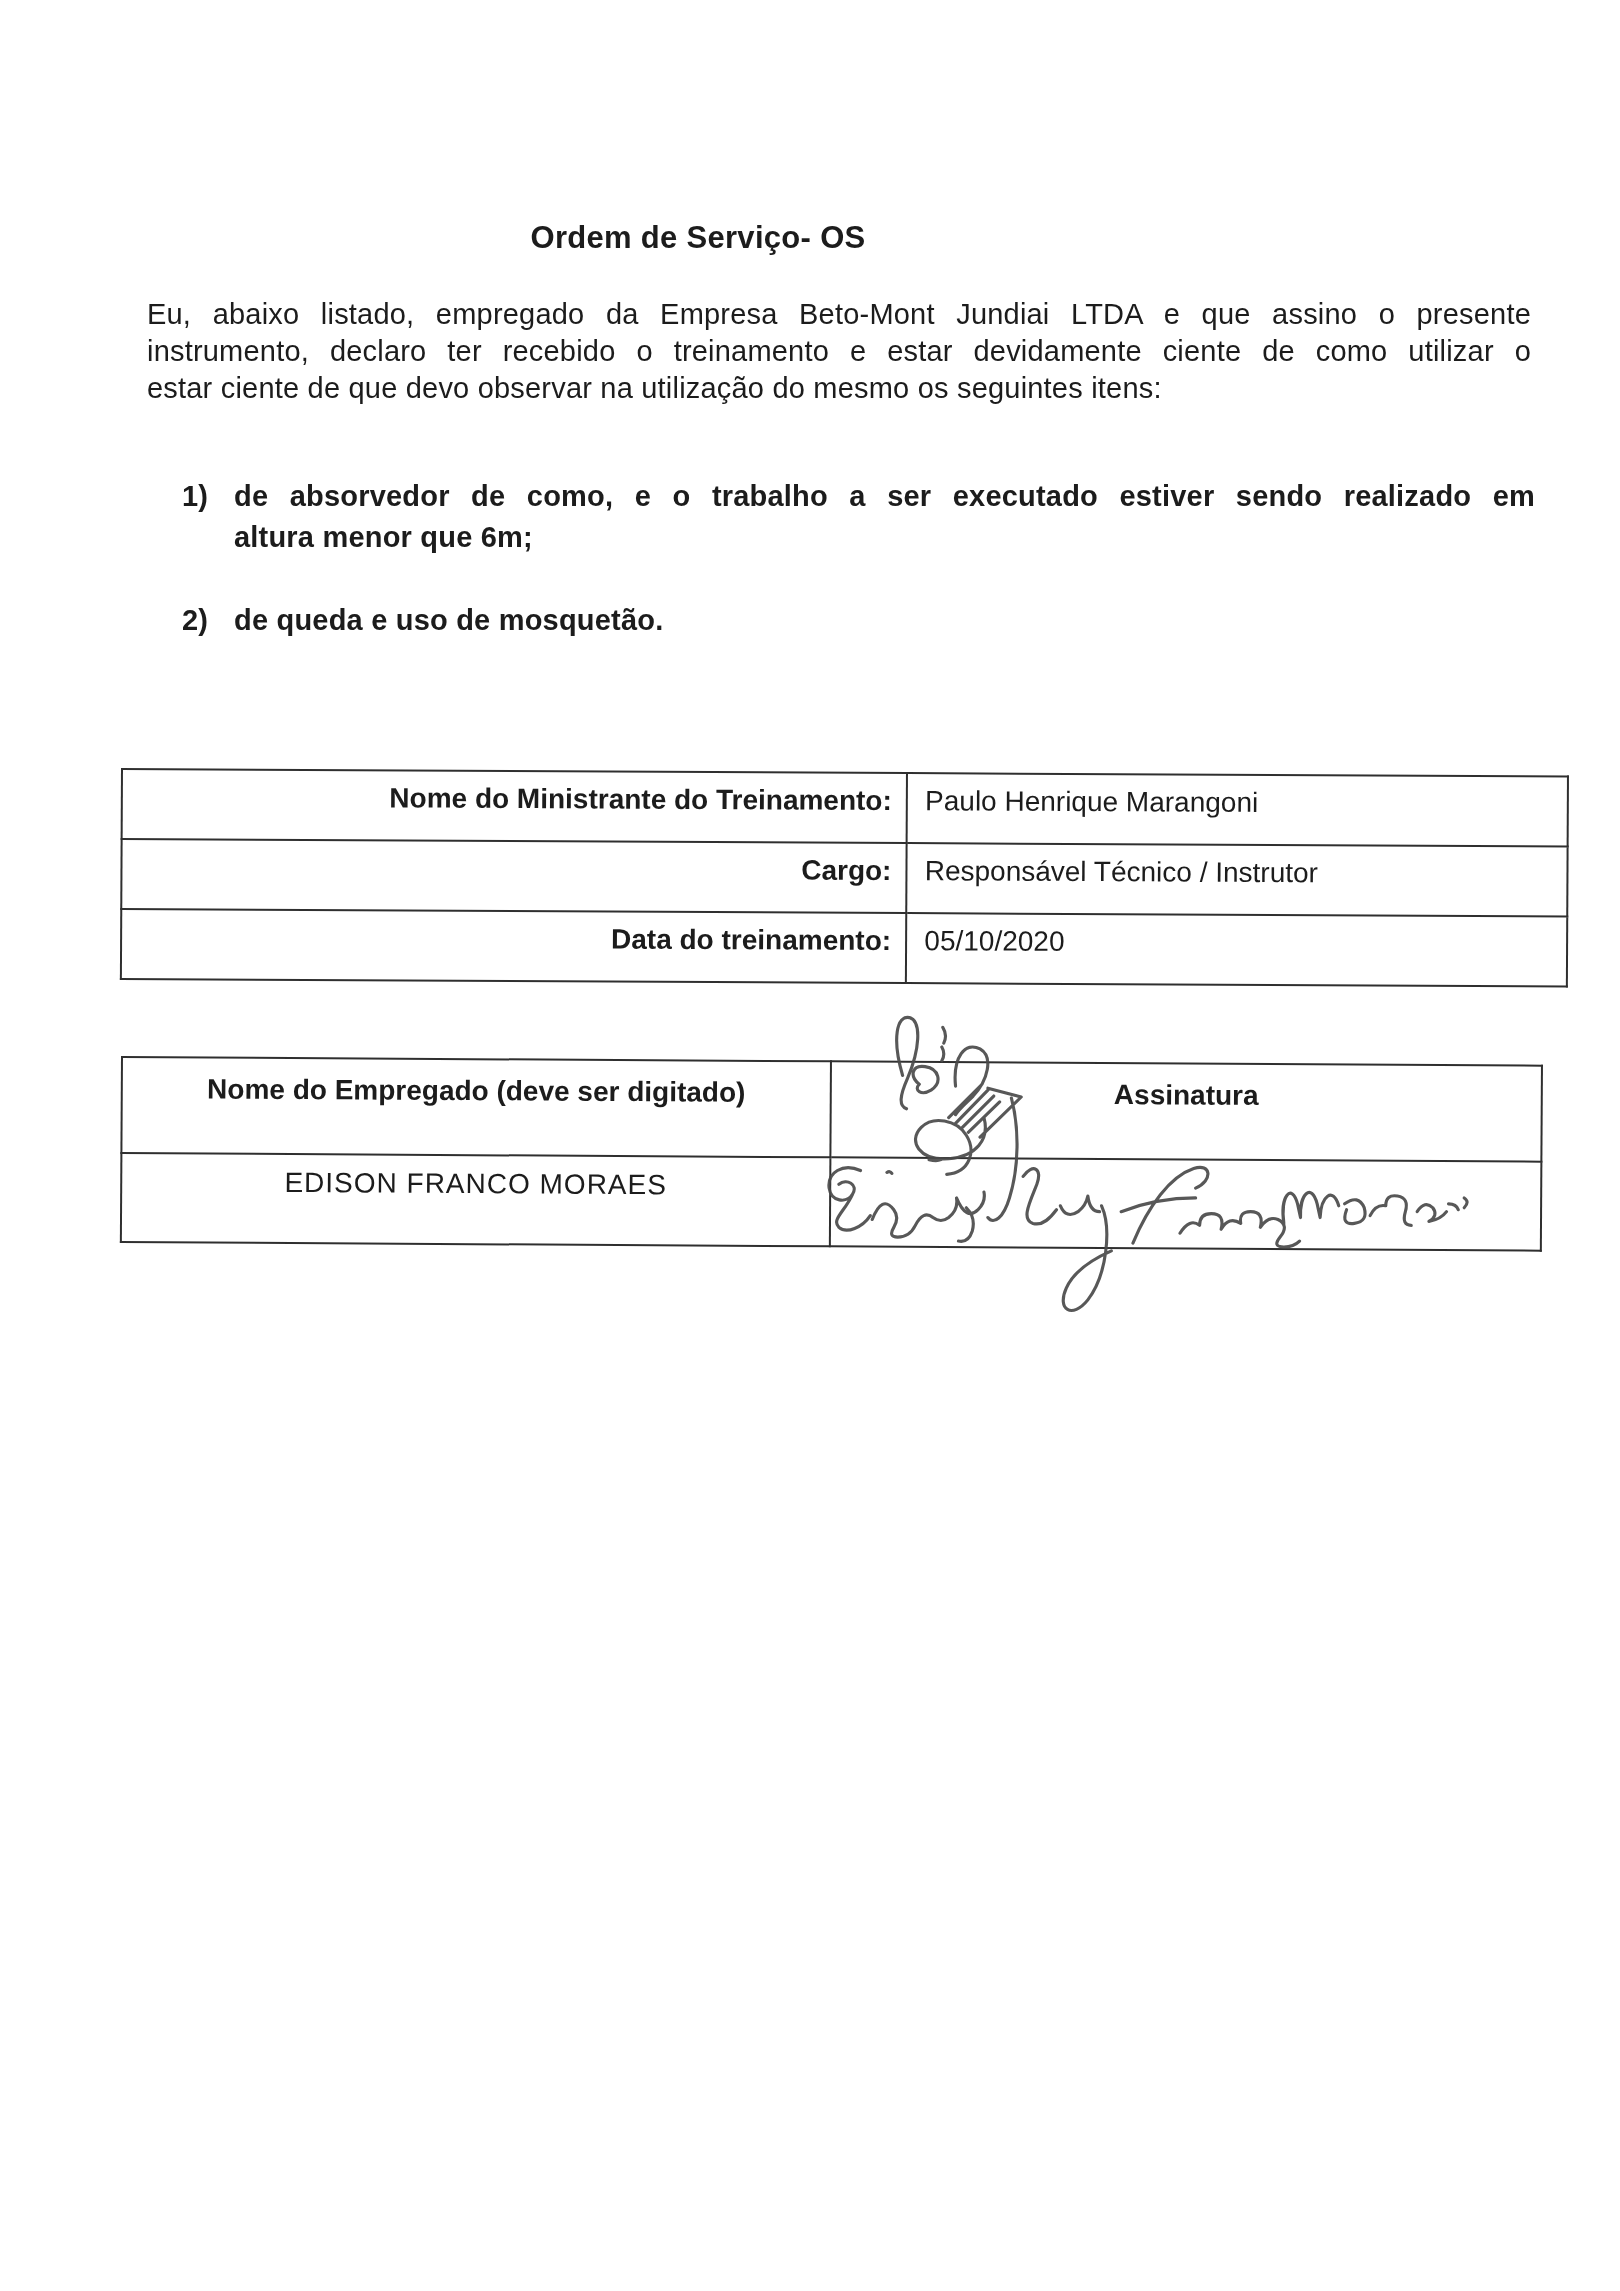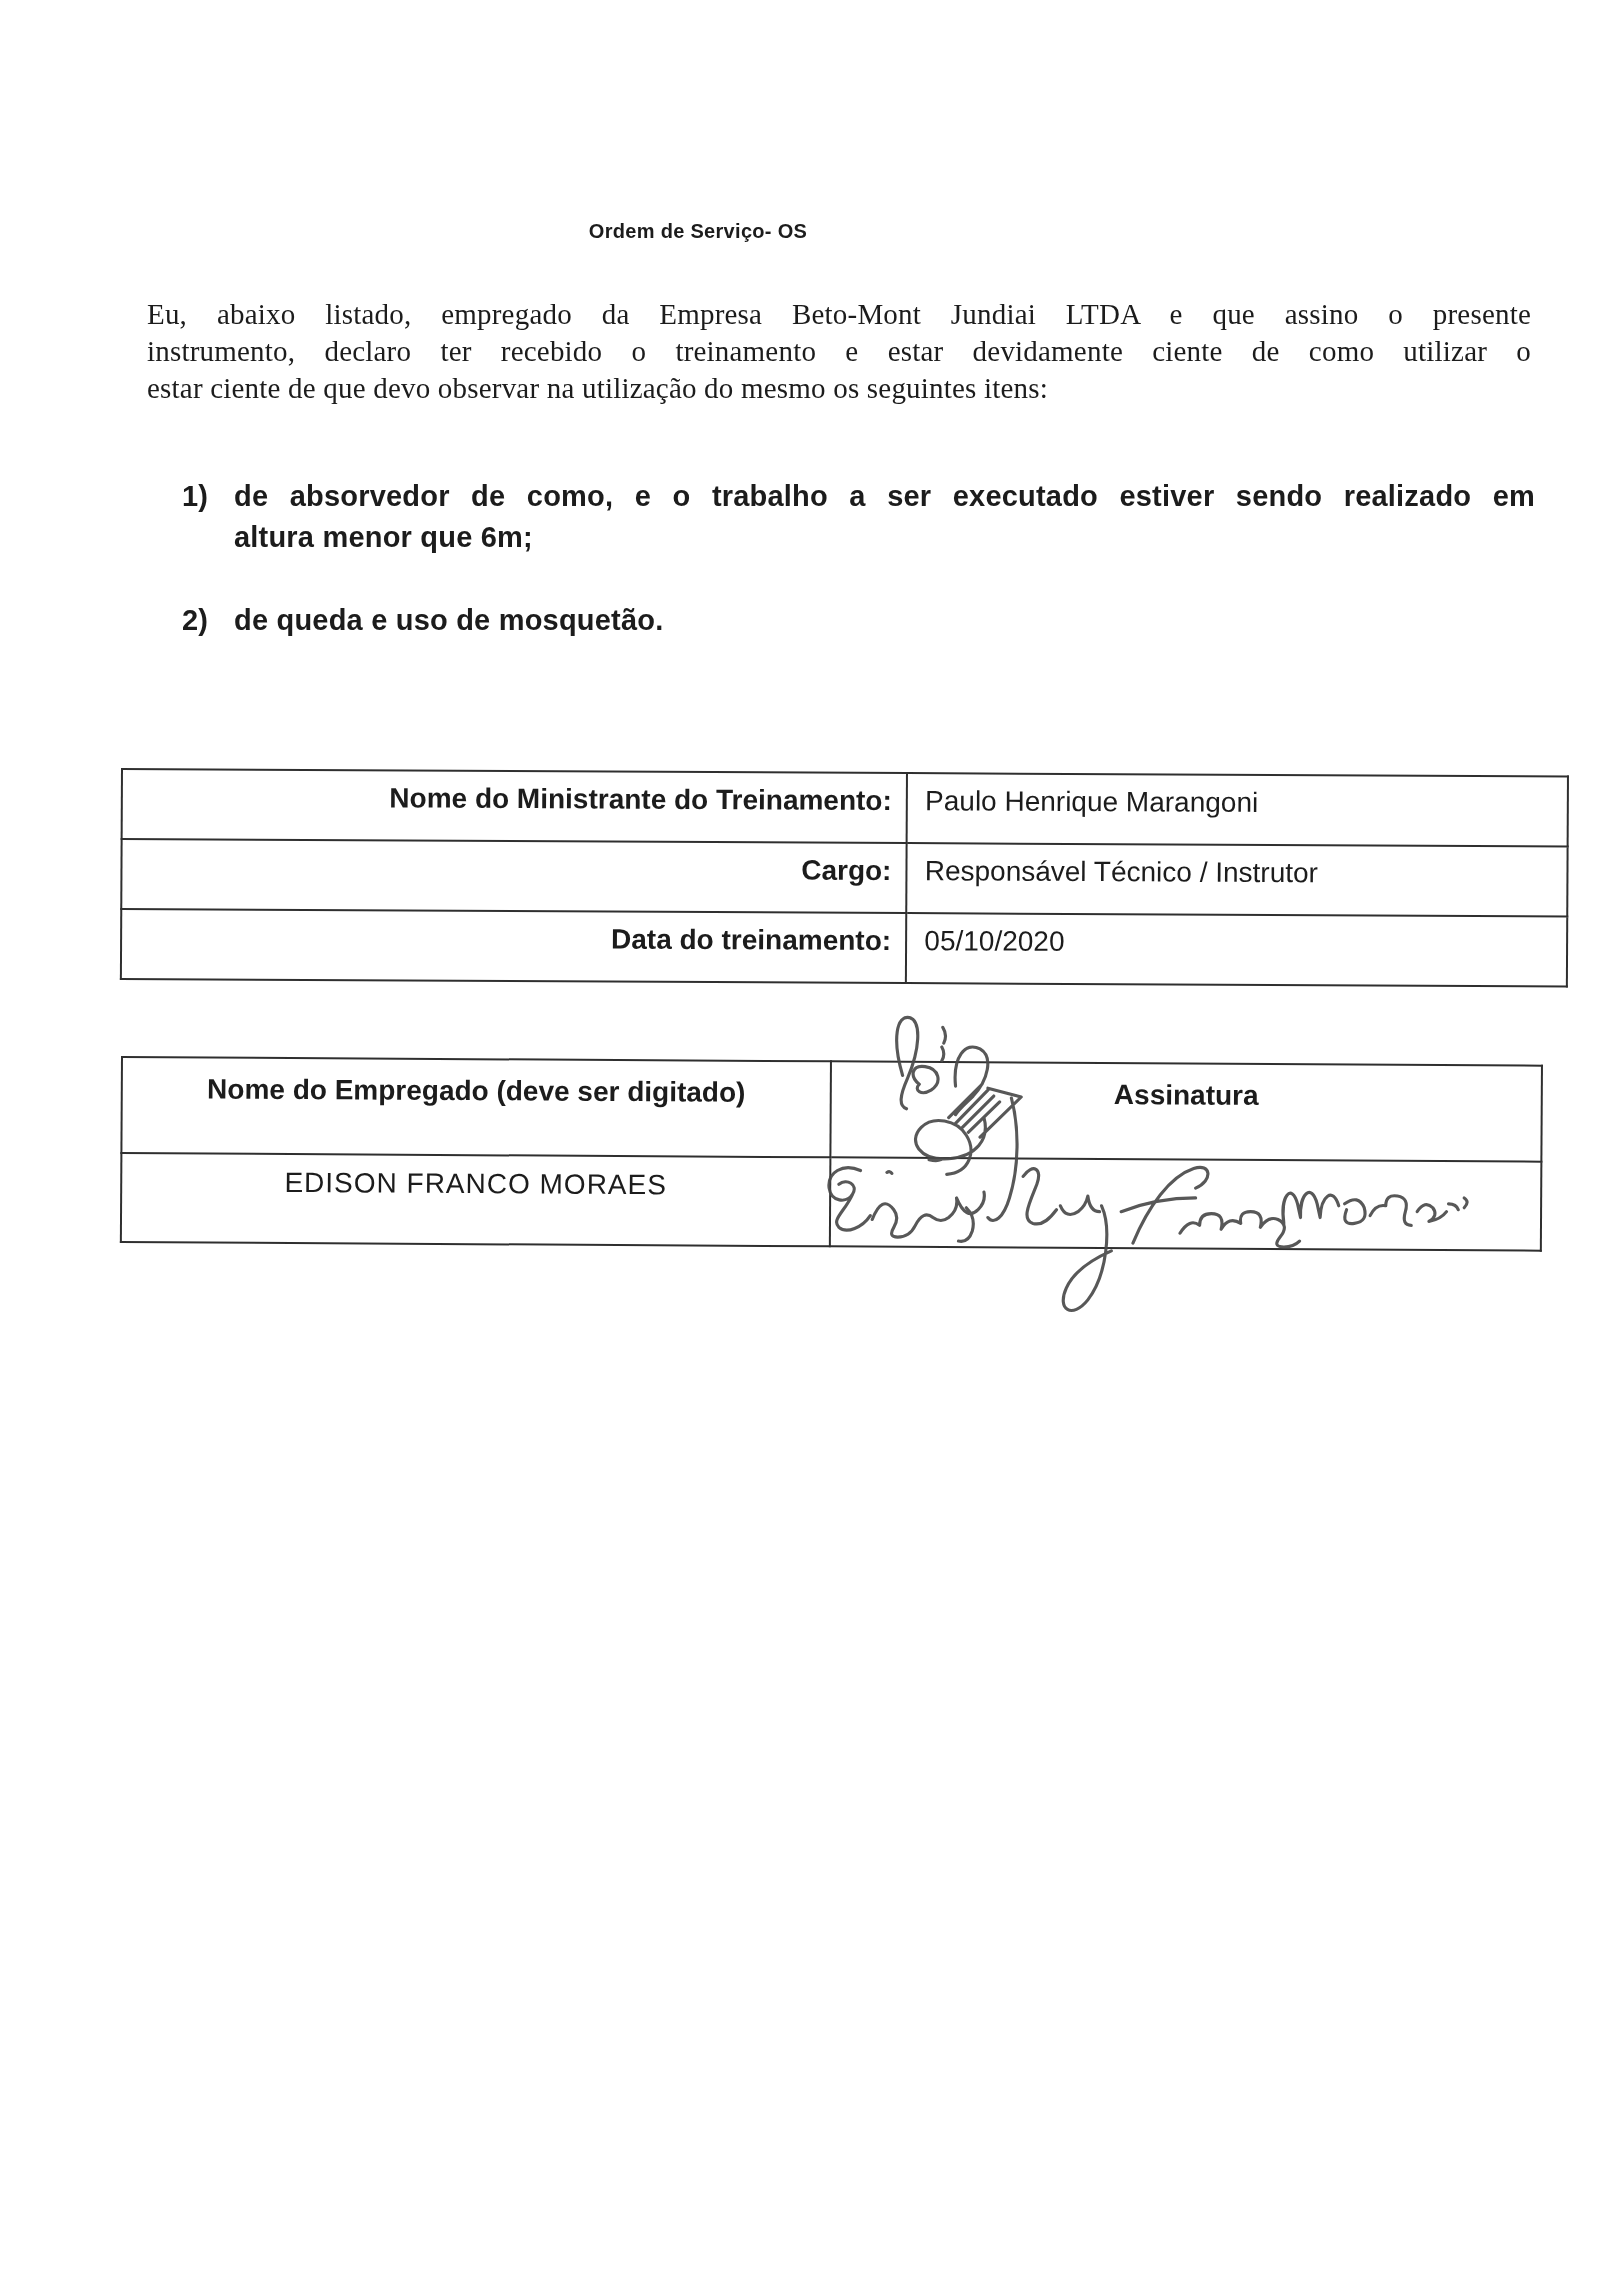--- a/index.html
+++ b/index.html
@@ -2,25 +2,25 @@
 <html><head>
 <meta charset="utf-8">
 <style>
   html,body{margin:0;padding:0;background:#ffffff;}
   .page{
     position:relative;width:1620px;height:2292px;background:#ffffff;
     font-family:"Liberation Sans","DejaVu Sans",sans-serif;color:#1c1c1c;overflow:hidden;
   }
   .title{
     position:absolute;top:220px;left:0;width:1396px;text-align:center;
-    font-size:20px;font-weight:bold;letter-spacing:0.3px;
+    font-size:31px;font-weight:bold;letter-spacing:0.3px;
   }
   .intro{
     position:absolute;left:147px;top:296px;width:1384px;
-    font-size:29px;line-height:37px;letter-spacing:0.2px;font-family:Liberation Serif, serif;
+    font-size:29px;line-height:37px;letter-spacing:0.2px;
   }
   .jline{text-align:justify;text-align-last:justify;}
   .list-item{
     position:absolute;left:182px;width:1353px;display:flex;
     font-size:29px;font-weight:bold;line-height:41px;letter-spacing:0.2px;
   }
   .list-item .num{width:52px;flex:none;}
   .list-item .li-body{width:1301px;}
   .u{text-decoration-thickness:2.9px;text-underline-offset:6.9px;}
   table.doc-table{border-collapse:collapse;position:absolute;table-layout:fixed;background:#fff;}

